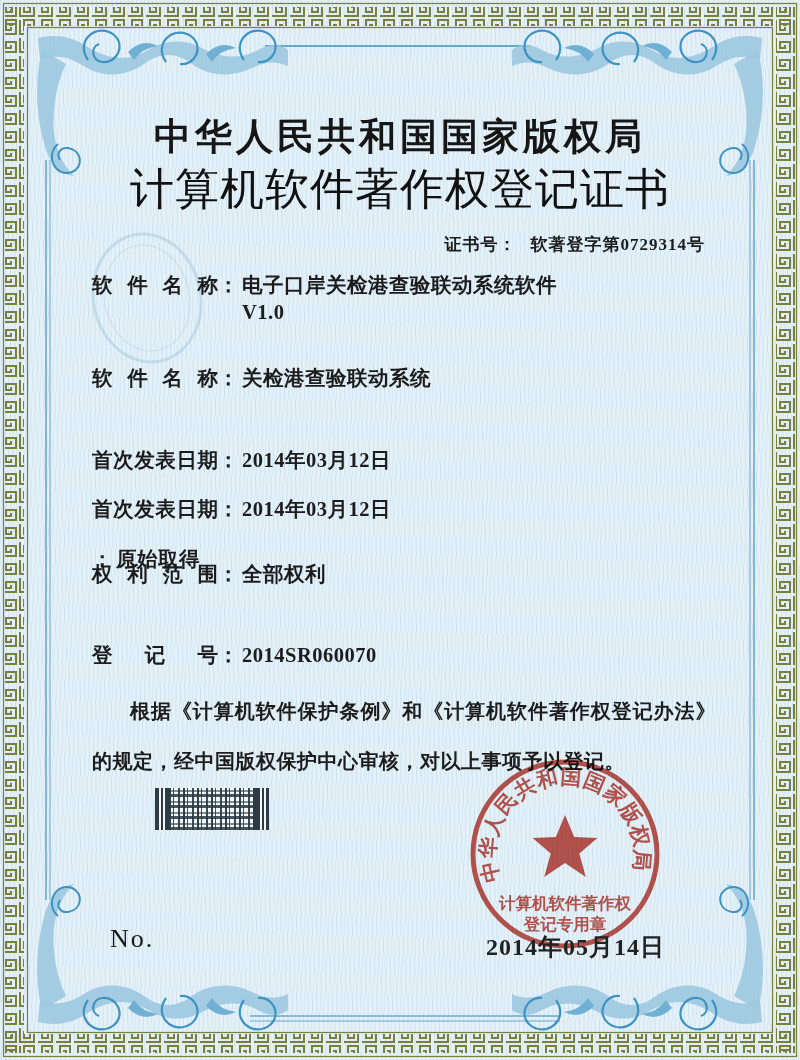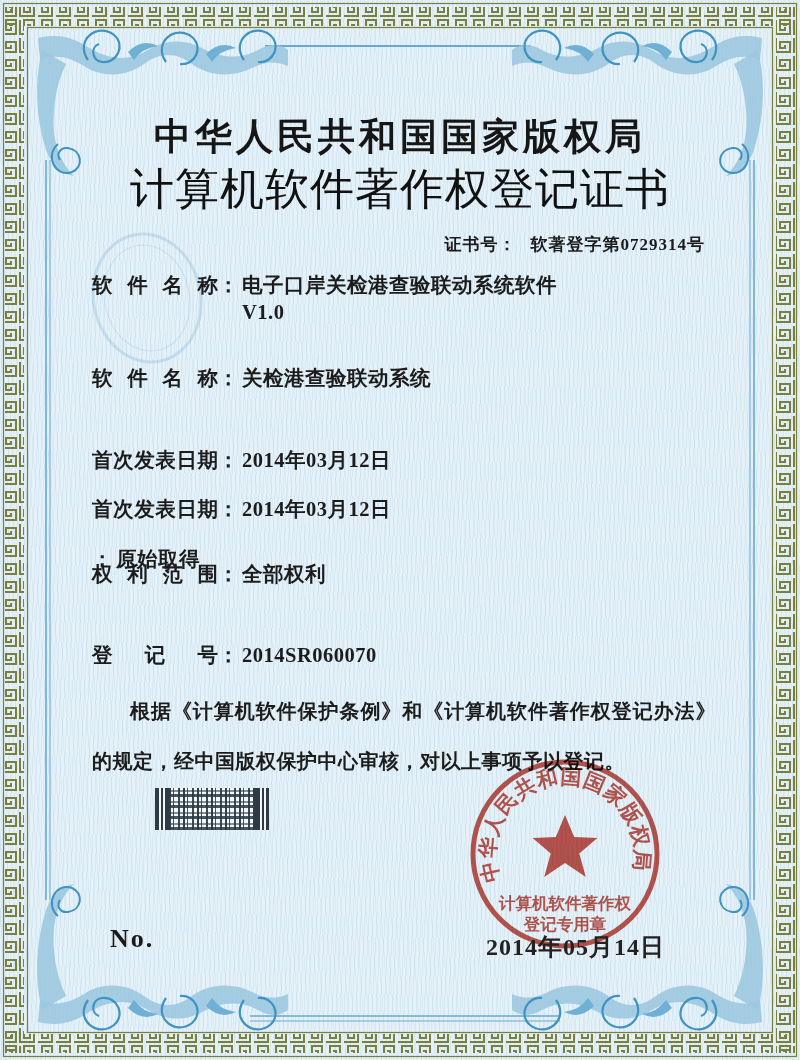--- a/index.html
+++ b/index.html
@@ -48,21 +48,21 @@
     background-image:
       repeating-linear-gradient(90deg, rgba(40,56,66,.95) 0 2px, transparent 2px 4px, rgba(40,56,66,.85) 4px 5px, transparent 5px 9px, rgba(40,56,66,.9) 9px 11px, transparent 11px 14px),
       repeating-linear-gradient(0deg, rgba(40,56,66,.85) 0 3px, rgba(242,247,250,.9) 3px 5px, rgba(40,56,66,.55) 5px 7px, rgba(242,247,250,.95) 7px 11px);}
   
   .seal{position:absolute; left:468px; top:757px; width:198px; height:198px;
         opacity:.9; mix-blend-mode:multiply;}
   .seal-date{position:absolute; left:486px; top:931px; font-size:24px;
         font-weight:600; letter-spacing:1px; color:#222; z-index:5;}
   
   .serial{position:absolute; left:110px; top:924px; display:flex; align-items:baseline;}
-  .serial .no{font-size:26px; color:#1a1a1a; letter-spacing:2px;font-weight:bold;}
+  .serial .no{font-size:26px; color:#1a1a1a; letter-spacing:2px;}
   .serial .num{margin-left:18px; font-size:25px; font-weight:bold; color:#a8483c;
         font-family:"Liberation Mono","DejaVu Sans Mono",monospace; letter-spacing:2px;}
   
   .emboss{position:absolute; left:92px; top:232px; width:104px; height:126px;
         border:3px solid rgba(130,180,210,.32); border-radius:50%;
         transform:rotate(-12deg);}
   .emboss:after{content:""; position:absolute; inset:9px;
         border:1.5px solid rgba(130,180,210,.25); border-radius:50%;}
 </style>
 </head>

